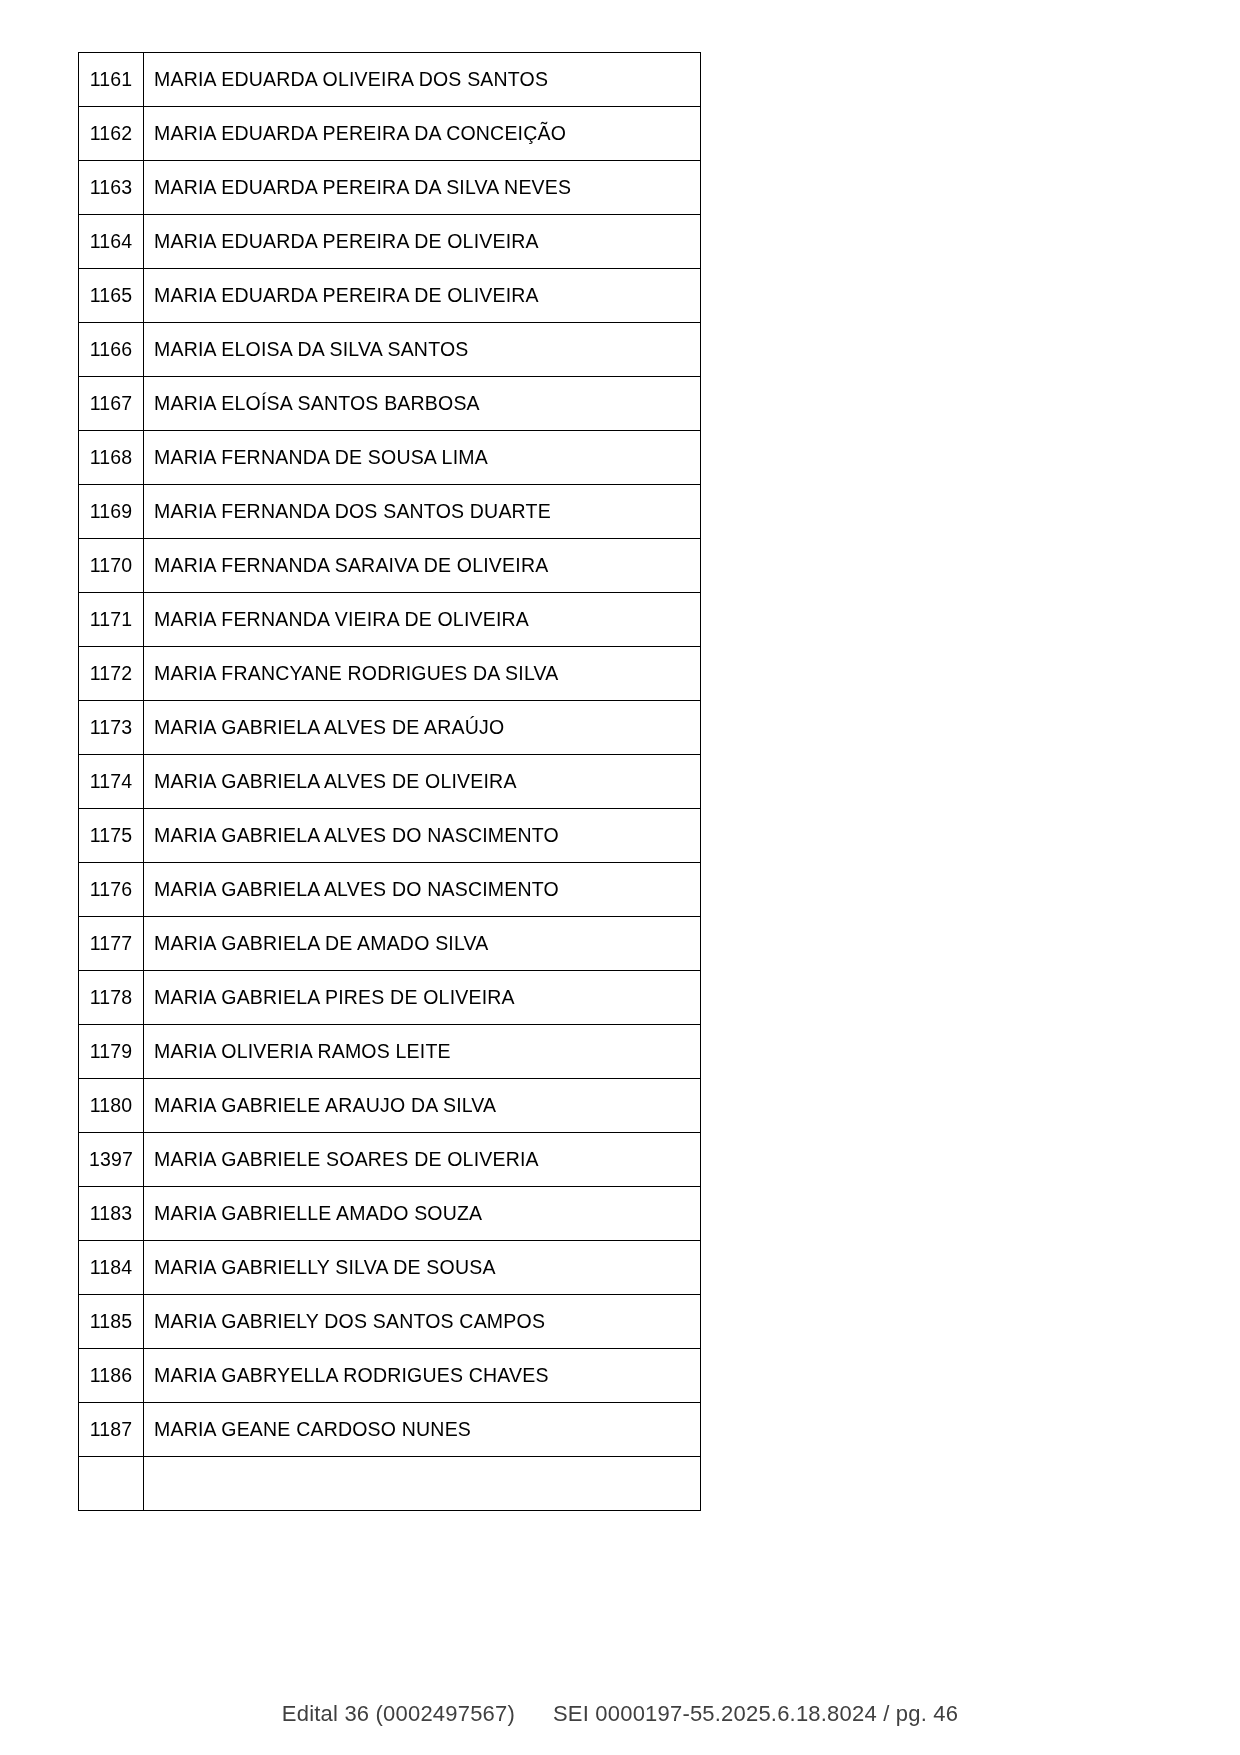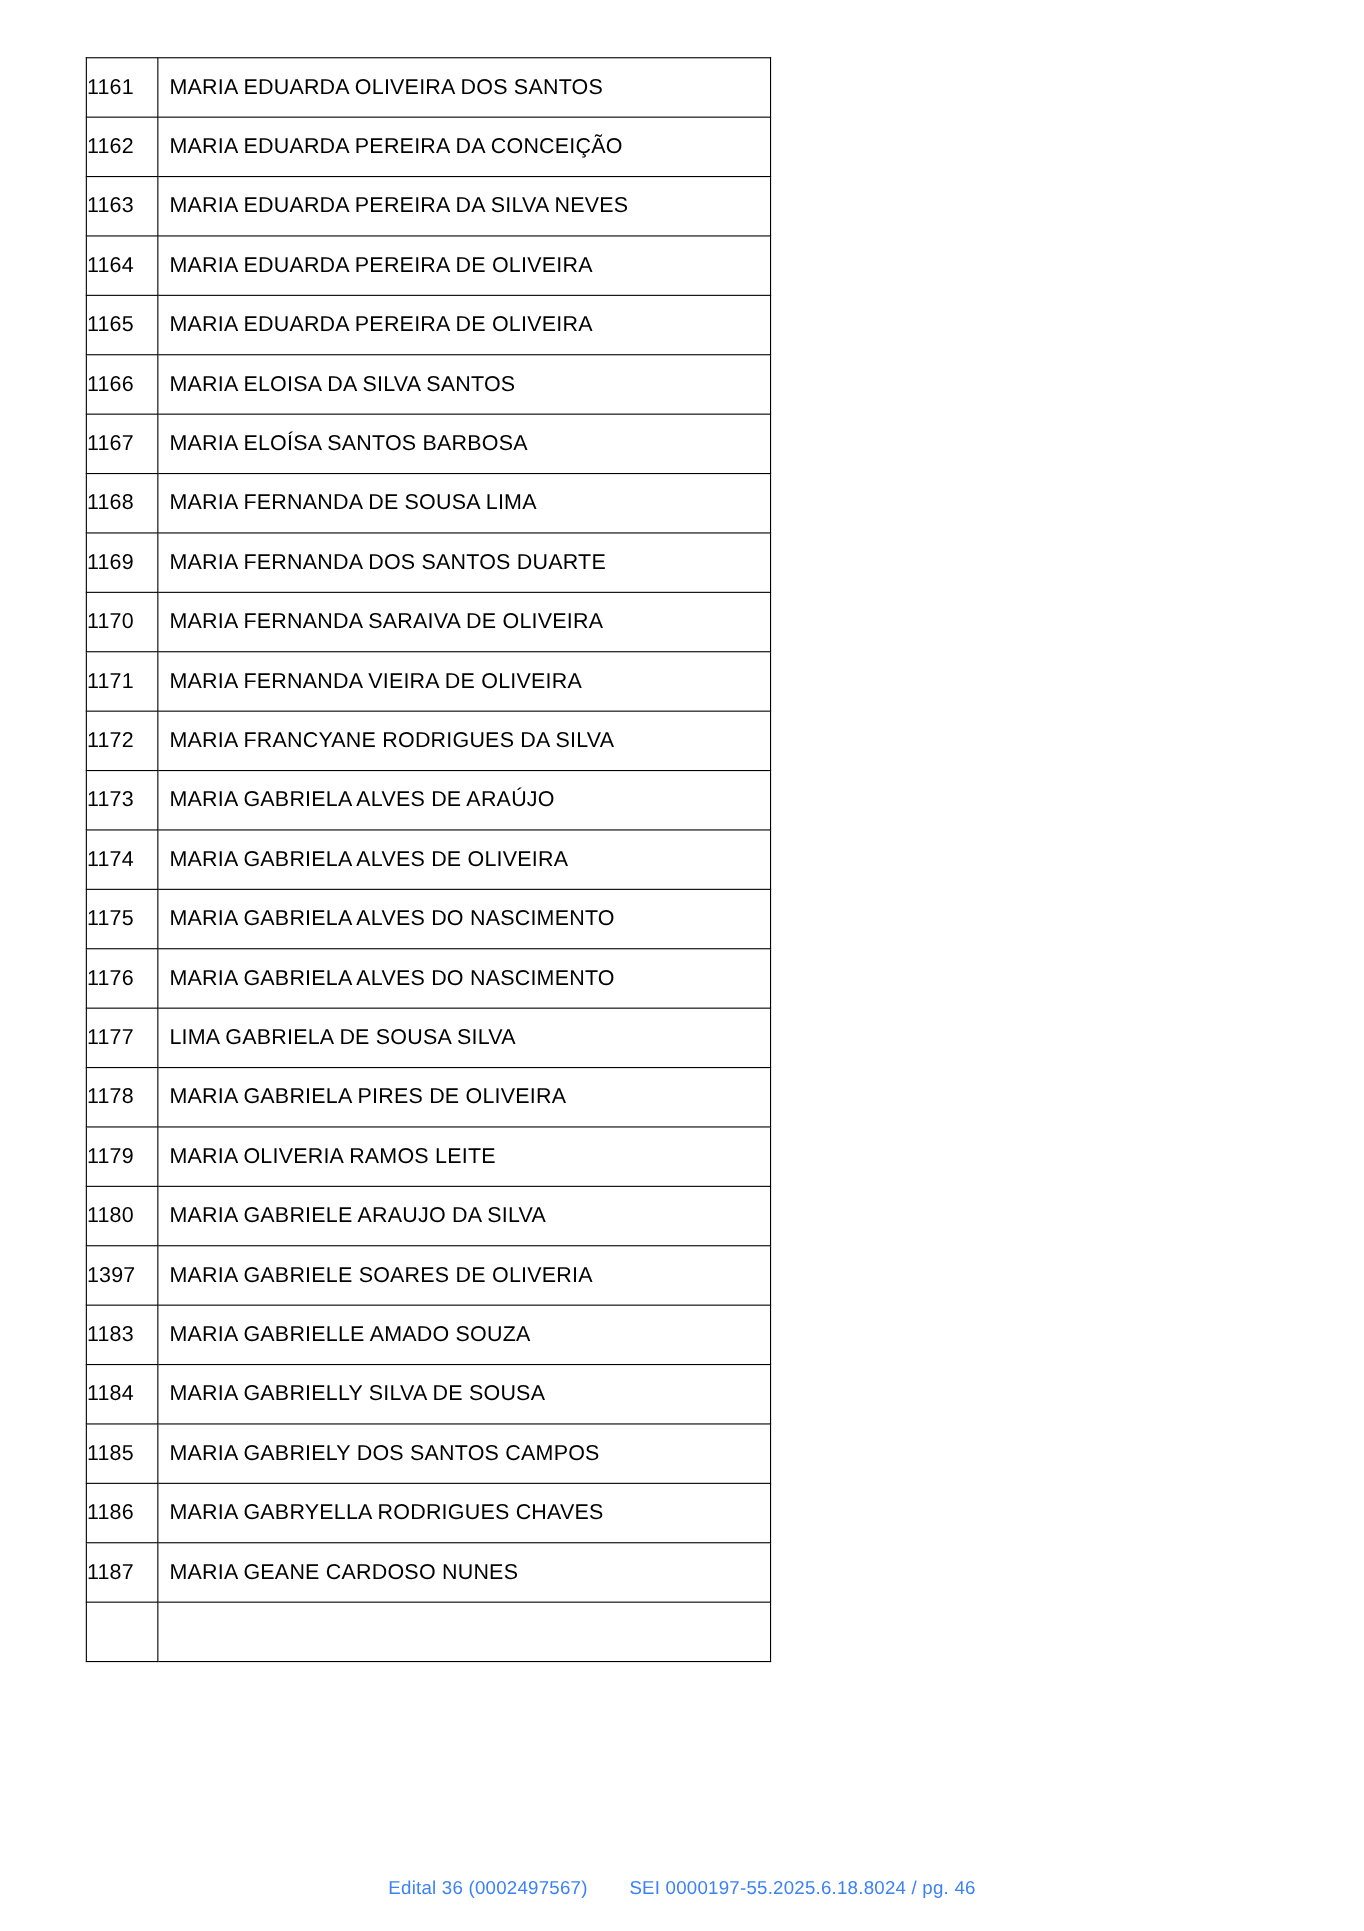--- a/index.html
+++ b/index.html
@@ -36,37 +36,38 @@
     vertical-align: middle;
     font-size: 19.5px;
     line-height: 1.2;
     padding: 0 0 0 10px;
     letter-spacing: 0.2px;
     white-space: nowrap;
     overflow: hidden;
   }
   table.names td.num {
     width: 64px;
+    text-align: center;
     padding: 0;
   }
   table.names td.name {
     width: 546px;
   }
   .partial-row td {
     border-bottom: none;
     height: 26px;
   }
   .footer {
     position: absolute;
     left: 0;
     right: 0;
     bottom: 28px;
     text-align: center;
-    font-size: 17px;
-    color: #3b82f6;
+    font-size: 22px;
+    color: #404040;
     letter-spacing: 0.2px;
   }
   .footer .seg {
     display: inline-block;
   }
   .footer .gap {
     display: inline-block;
     width: 38px;
   }
 </style>
@@ -137,21 +138,21 @@
           <tr>
             <td class="num">1175</td>
             <td class="name">MARIA GABRIELA ALVES DO NASCIMENTO</td>
           </tr>
           <tr>
             <td class="num">1176</td>
             <td class="name">MARIA GABRIELA ALVES DO NASCIMENTO</td>
           </tr>
           <tr>
             <td class="num">1177</td>
-            <td class="name">LIMA GABRIELA DE SOUSA SILVA</td>
+            <td class="name">MARIA GABRIELA DE AMADO SILVA</td>
           </tr>
           <tr>
             <td class="num">1178</td>
             <td class="name">MARIA GABRIELA PIRES DE OLIVEIRA</td>
           </tr>
           <tr>
             <td class="num">1179</td>
             <td class="name">MARIA OLIVERIA RAMOS LEITE</td>
           </tr>
           <tr>

